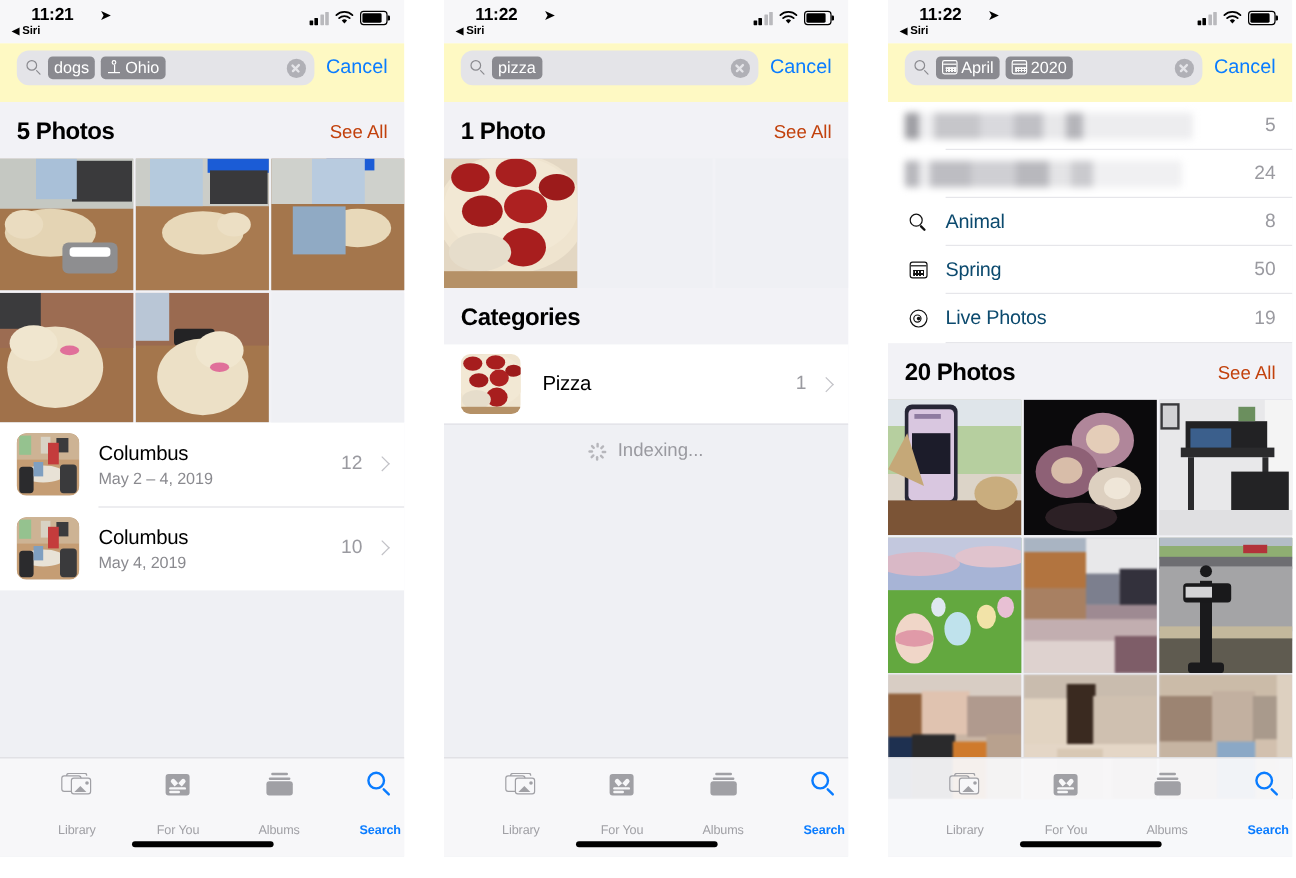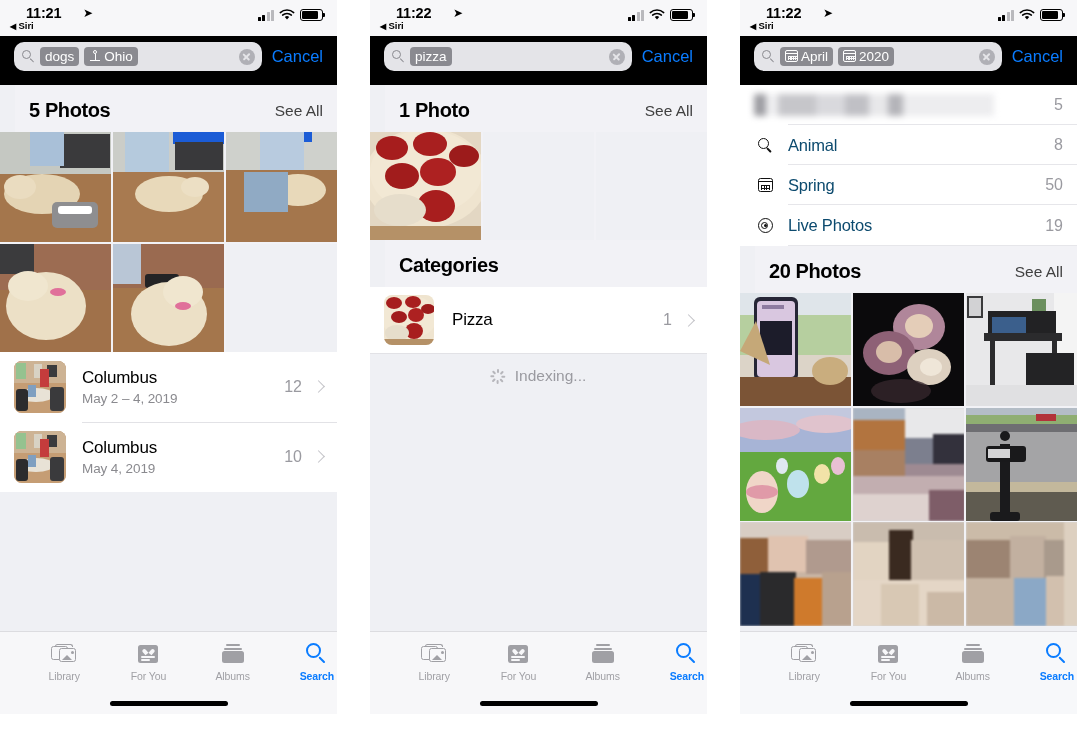--- a/index.html
+++ b/index.html
@@ -85,21 +85,21 @@
     position: relative; box-sizing: border-box; padding: 1px;
   }
   .batt::after {
     content: ""; position: absolute; right: -3.2px; top: 3.2px;
     width: 1.8px; height: 4px; background: #000; border-radius: 0 1px 1px 0;
   }
   .batt span { display: block; height: 100%; width: 86%; background: #000; border-radius: 1.2px; }
 
   
   .searchwrap {
-    background: #000000;
+    background: #fef9c3;
     padding: 6px 14px 14px 14px;
     display: flex;
     align-items: center;
     gap: 10px;
   }
   .searchfield {
     flex: 1;
     height: 29px;
     background: #e4e4e8;
     border-radius: 10px;
@@ -190,31 +190,30 @@
     background: #eff0f4;
     height: 100%;
     position: relative;
   }
   .sect-head {
     background: #f2f2f6;
     display: flex;
     align-items: center;
     justify-content: space-between;
     padding: 14px 14px 10px 14px;
-    margin-left: 15px;
   }
   .sect-title {
     font-size: 20px;
     font-weight: bold;
     color: #000;
     letter-spacing: -0.4px;
   }
   .sect-link {
     font-size: 15.5px;
-    color: #404040;
+    color: #c2410c;
   }
   .grid3 {
     display: grid;
     grid-template-columns: repeat(3, 1fr);
     gap: 1.5px;
     background: #f2f2f6;
   }
   .cell { position: relative; overflow: hidden; background: #d8d8dc; }
   .cell.blank { background: #eff0f4; }
 
@@ -343,21 +342,21 @@
     border-top: 1px solid #dcdce0;
     display: flex;
   }
   .tabbar.translucent { background: rgba(248,248,250,0.94); }
   .tab {
     flex: 1;
     display: flex;
     flex-direction: column;
     align-items: center;
     padding-top: 10px;
-    gap: 5px;
+    gap: 21px;
     margin-left: 44px;
   }
   .tab-label { font-size: 10.5px; color: #a0a0a5; letter-spacing: -0.1px; }
   .tab.active .tab-label { color: #0a7cff; font-weight: bold; }
   .ticon { height: 23px; display: flex; align-items: center; justify-content: center; }
   
   .ic-library { position: relative; width: 26px; height: 20px; }
   .ic-library .b1 {
     position: absolute; left: 0; top: 2px; width: 17px; height: 14px;
     border: 1.8px solid #a0a0a5; border-radius: 2.5px; box-sizing: border-box;
@@ -801,20 +800,24 @@
       <div class="cancel">Cancel</div>
     </div>
 
     <div class="content">
       <div class="listpanel">
         <div class="sugg">
           <div class="redact"></div>
           <div class="sugg-count">5</div>
         </div>
         <div class="sugg">
+          <div class="redact r2"></div>
+          <div class="sugg-count">24</div>
+        </div>
+        <div class="sugg">
           <div class="sugg-ico">
               <div class="magico"></div>
             </div>
           <div class="sugg-label">Animal</div>
           <div class="sugg-count">8</div>
         </div>
         <div class="sugg">
           <div class="sugg-ico">
               <div class="calico"></div>
             </div>

